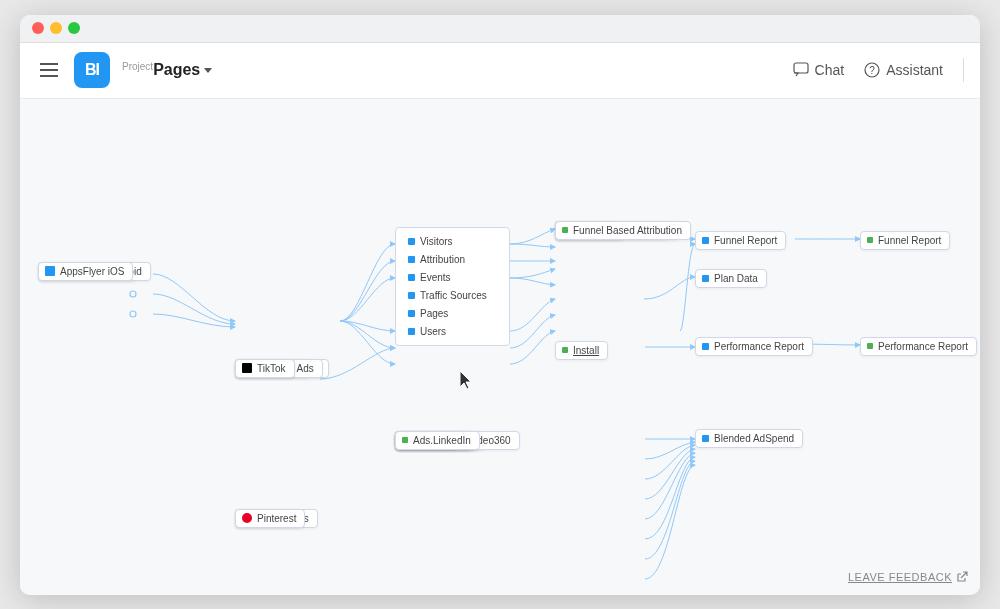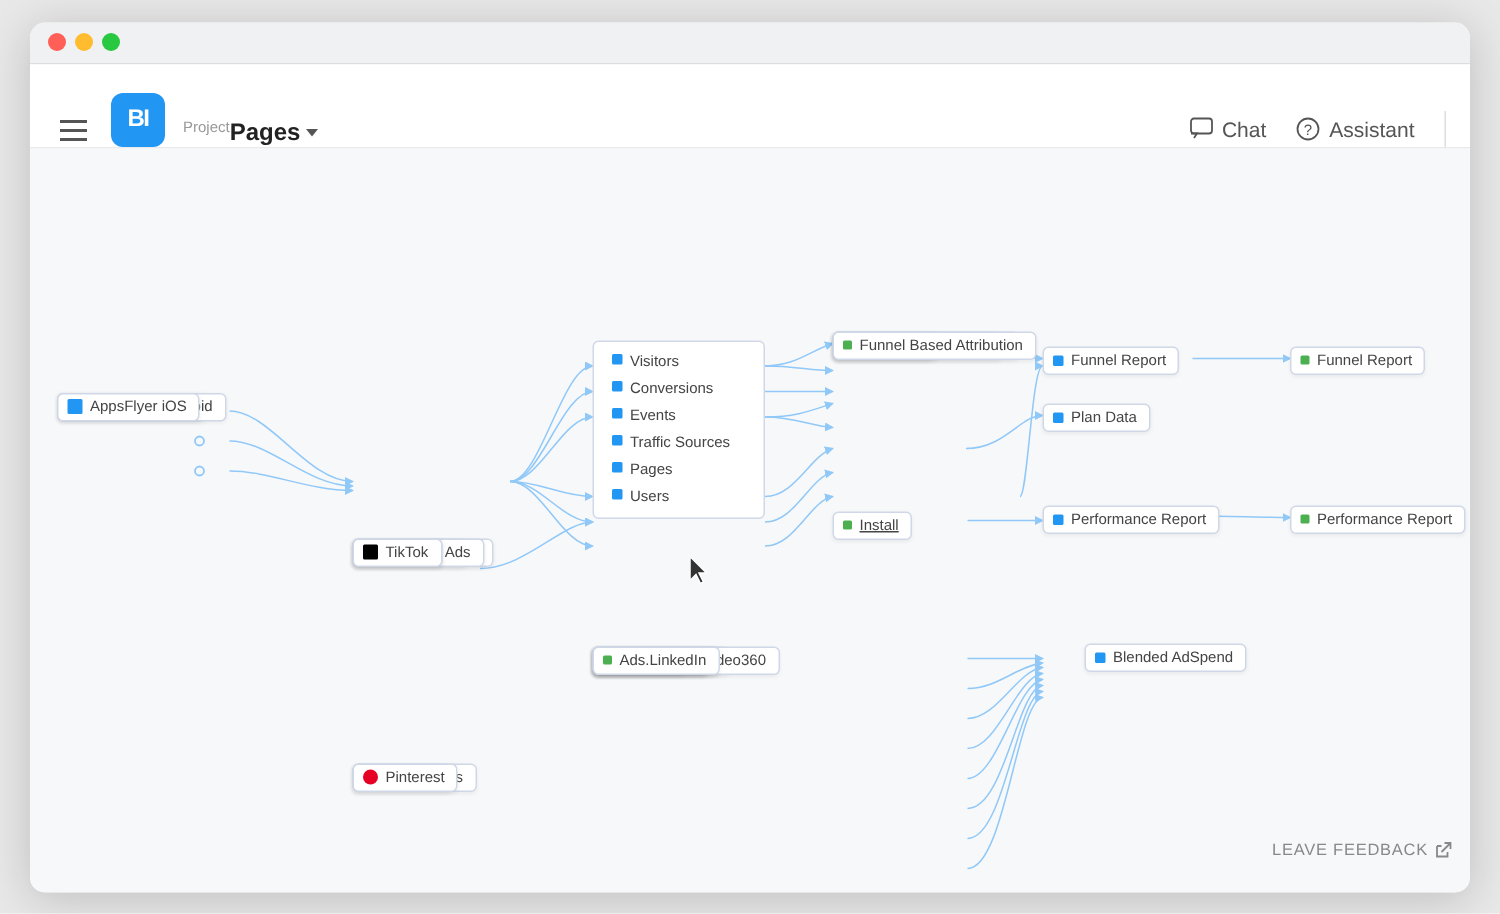--- a/index.html
+++ b/index.html
@@ -40,21 +40,21 @@
     .tl {
       width: 12px; height: 12px; border-radius: 50%;
     }
     .tl-red { background: #ff5f57; }
     .tl-yellow { background: #febc2e; }
     .tl-green { background: #28c840; }
     .navbar {
       background: #fff;
       height: 56px;
       display: flex;
-      align-items: flex-end;
+      align-items: center;
       padding: 0 16px;
       border-bottom: 1px solid #e8eaed;
       flex-shrink: 0;
       gap: 12px;
     }
     .hamburger {
       display: flex; flex-direction: column; gap: 4px; cursor: pointer; padding: 4px;
     }
     .hamburger span {
       width: 18px; height: 2px; background: #555; display: block;
@@ -138,38 +138,39 @@
       position: absolute;
       background: #fff;
       border: 1px solid #d0d8e8;
       border-radius: 4px;
       padding: 6px 8px;
       display: flex;
       flex-direction: column;
       gap: 3px;
     }
     .node-group-item {
-      display: flex; gap: 5px;
+      display: flex; align-items: center; gap: 5px;
       font-size: 10px; color: #444;
       padding: 2px 4px;
     }
     .bullet {
       width: 7px; height: 7px; background: #2196f3; border-radius: 1px; flex-shrink: 0;
     }
     .bullet-sm {
       width: 6px; height: 6px; background: #4caf50; border-radius: 1px; flex-shrink: 0;
     }
 
     .feedback-btn {
       position: absolute;
-      bottom: 22px; right: 12px;
+      bottom: 12px; right: 12px;
       font-size: 11px; color: #888; letter-spacing: 0.5px;
       display: flex; align-items: center; gap: 4px; cursor: pointer;
       font-weight: 500;
       text-transform: uppercase;
+      text-decoration: underline;
     }
     .cursor-indicator {
       position: absolute;
       width: 14px; height: 20px;
       pointer-events: none;
     }
   </style>
 </head>
 <body>
 
@@ -330,21 +331,21 @@
       </div>
     </div>
 
     <div class="node-group" style="left:375px; top:128px; min-width:115px;">
       <div class="node-group-item">
         <div class="bullet"></div>
         <span>Visitors</span>
       </div>
       <div class="node-group-item">
         <div class="bullet"></div>
-        <span>Conversions</span>
+        <span>Attribution</span>
       </div>
       <div class="node-group-item">
         <div class="bullet"></div>
         <span>Events</span>
       </div>
       <div class="node-group-item">
         <div class="bullet"></div>
         <span>Traffic Sources</span>
       </div>
       <div class="node-group-item">
@@ -417,21 +418,21 @@
         <div class="bullet-sm"></div>
         <span>Funnel Based Attribution</span>
       </div>
     </div>
 
     <div class="node" style="left:535px; top:242px;text-decoration:underline;">
       <div class="bullet-sm"></div>
       <span>Install</span>
     </div>
 
-    <div class="node" style="left:675px; top:330px;margin-left:28px;">
+    <div class="node" style="left:675px; top:330px;">
       <div class="bullet" style="background:#2196f3;"></div>
       <span>Blended AdSpend</span>
     </div>
 
     <div class="node" style="left:675px; top:132px;">
       <div class="bullet" style="background:#2196f3;"></div>
       <span>Funnel Report</span>
     </div>
 
     <div class="node" style="left:675px; top:170px;">

